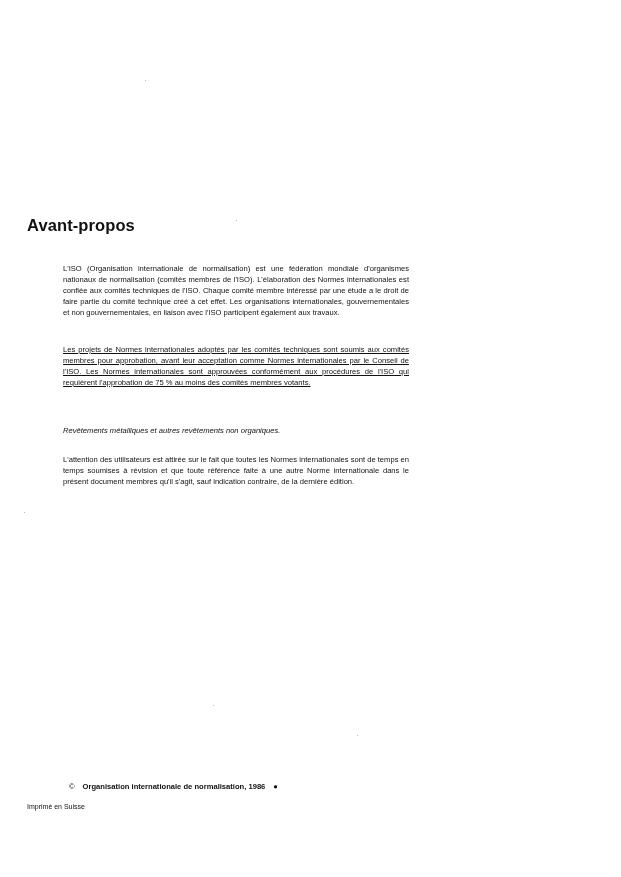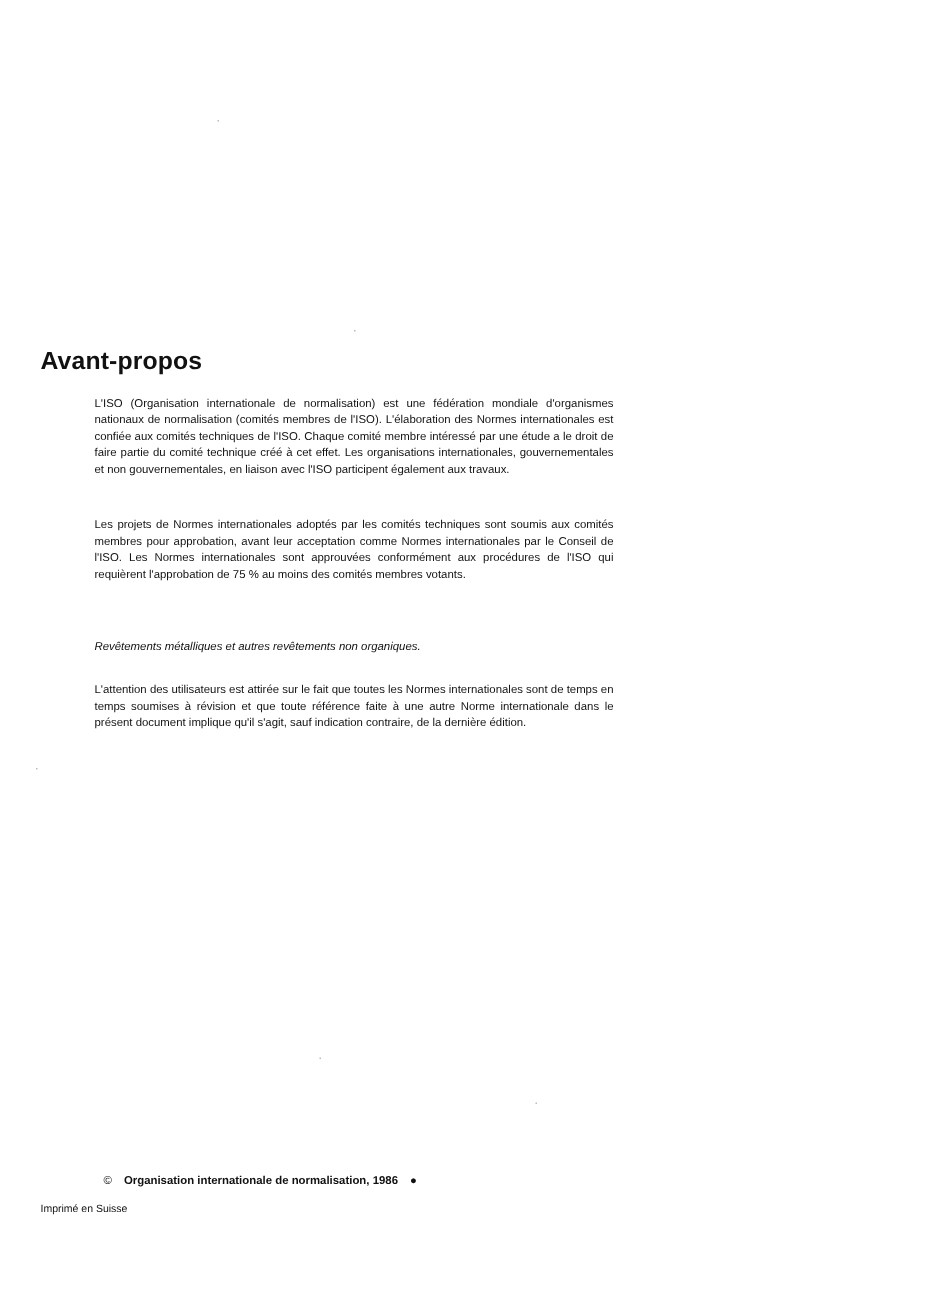--- a/index.html
+++ b/index.html
@@ -1,41 +1,41 @@
 <!DOCTYPE html>
 <html><head>
 <meta charset="utf-8">
 <style>
   html, body { margin: 0; padding: 0; background: #ffffff; }
   body { width: 621px; height: 877px; position: relative; overflow: hidden; font-family: "Liberation Sans", sans-serif; color: #111; }
-  .title { position: absolute; left: 27px; top: 232px; font-size: 16.5px; font-weight: bold; letter-spacing: 0.1px; }
+  .title { position: absolute; left: 27px; top: 216px; font-size: 16.5px; font-weight: bold; letter-spacing: 0.1px; }
   .para { position: absolute; left: 27px; width: 346px; font-size: 7.6px; line-height: 10.9px; text-align: justify; text-align-last: left; margin-left: 36px; }
   .p1 { top: 264px; }
-  .p2 { top: 345px; }
+  .p2 { top: 345px; text-decoration: underline; }
   .p3 { top: 415px; }
   .p4 { top: 455px; }
   .italic { font-style: italic; }
   .footer1 { position: absolute; left: 27px; top: 782px; font-size: 7.6px; font-weight: bold; white-space: nowrap; padding-left: 42px; }
   .footer1 .copy { font-weight: normal; margin-right: 8px; }
   .footer1 .dot { margin-left: 8px; }
   .footer2 { position: absolute; left: 27px; top: 803px; font-size: 7px; }
   .speck { position: absolute; width: 1px; height: 1px; background: #bbb; }
 </style>
 </head>
 <body>
 
 <div class="title">Avant-propos</div>
 
 <div class="para p1">L'ISO (Organisation internationale de normalisation) est une fédération mondiale d'organismes nationaux de normalisation (comités membres de l'ISO). L'élaboration des Normes internationales est confiée aux comités techniques de l'ISO. Chaque comité membre intéressé par une étude a le droit de faire partie du comité technique créé à cet effet. Les organisations internationales, gouvernementales et non gouvernementales, en liaison avec l'ISO participent également aux travaux.</div>
 <div class="para p2">Les projets de Normes internationales adoptés par les comités techniques sont soumis aux comités membres pour approbation, avant leur acceptation comme Normes internationales par le Conseil de l'ISO. Les Normes internationales sont approuvées conformément aux procédures de l'ISO qui requièrent l'approbation de 75 % au moins des comités membres votants.</div>
 <div class="para p3">
   <br>
   <span class="italic">Revêtements métalliques et autres revêtements non organiques.</span>
 </div>
-<div class="para p4">L'attention des utilisateurs est attirée sur le fait que toutes les Normes internationales sont de temps en temps soumises à révision et que toute référence faite à une autre Norme internationale dans le présent document implique qu'il s'agit, sauf indication contraire, de la dernière édition.</div>
+<div class="para p4">L'attention des utilisateurs est attirée sur le fait que toutes les Normes internationales sont de temps en temps soumises à révision et que toute référence faite à une autre Norme internationale dans le présent document membres qu'il s'agit, sauf indication contraire, de la dernière édition.</div>
 
 <div class="footer1">
   <span class="copy">©</span><span>Organisation internationale de normalisation, 1986</span><span class="dot">●</span>
 </div>
 <div class="footer2">Imprimé en Suisse</div>
 
 <div class="speck" style="left:145px;top:80px"></div>
 <div class="speck" style="left:236px;top:220px"></div>
 <div class="speck" style="left:24px;top:512px"></div>
 <div class="speck" style="left:213px;top:705px"></div>

